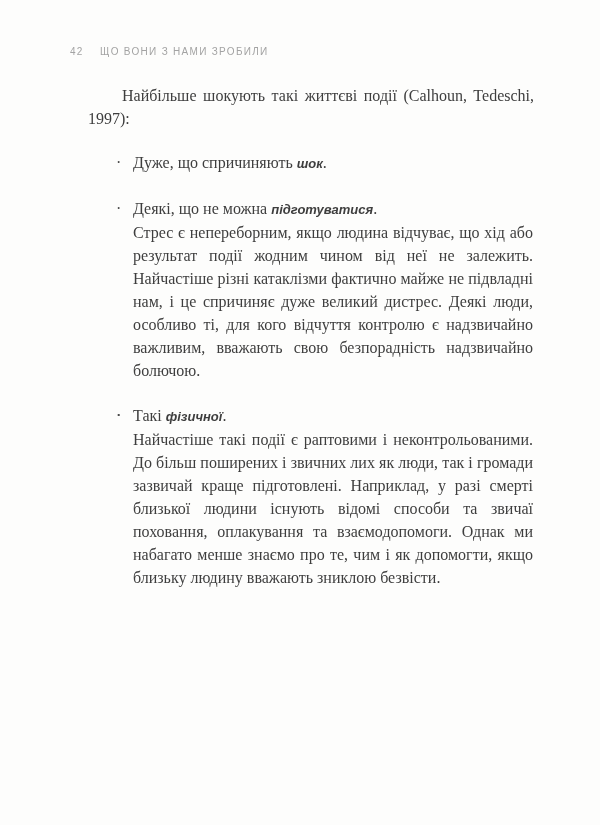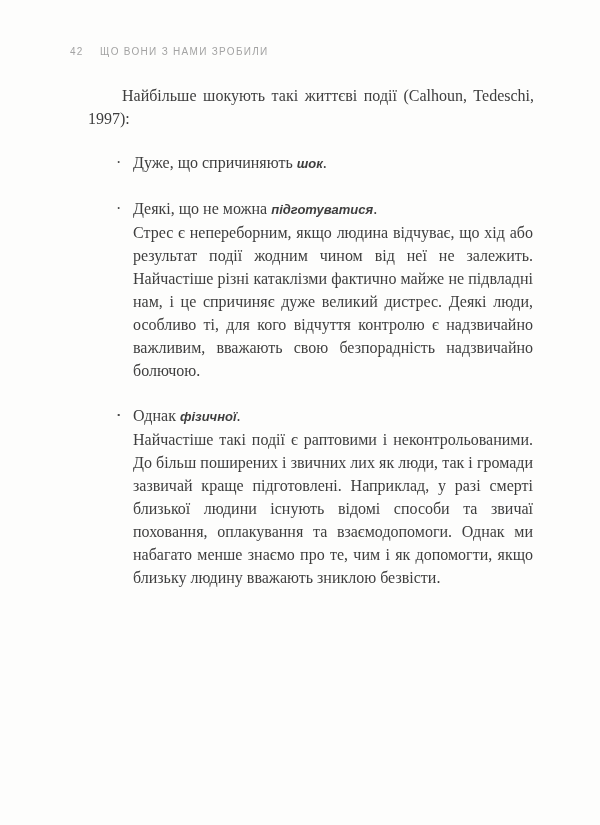--- a/index.html
+++ b/index.html
@@ -93,19 +93,19 @@
         <li>
           <span class="bullet-marker">·</span>
           <p class="lead"><span>Деякі, що не можна </span><span class="em-word">підготуватися</span><span>.</span></p>
           <p class="body-text">Стрес є непереборним, якщо людина відчуває, що хід або результат події жодним чином від неї не залежить. Найчастіше різні катаклізми фактично майже не підвладні нам, і це спричиняє дуже великий дистрес. Деякі люди, особливо ті, для кого відчуття контролю є надзвичайно важливим, вважають свою безпорадність надзвичайно болючою.</p>
         </li>
         <li>
           <span class="bullet-marker">·</span>
         </li>
         <li>
           <span class="bullet-marker">·</span>
-          <p class="lead"><span>Однак </span><span class="em-word">фізичної</span><span>.</span></p>
+          <p class="lead"><span>Такі </span><span class="em-word">фізичної</span><span>.</span></p>
           <p class="body-text">Найчастіше такі події є раптовими і неконтрольованими. До більш поширених і звичних лих як люди, так і громади зазвичай краще підготовлені. Наприклад, у разі смерті близької людини існують відомі способи та звичаї поховання, оплакування та взаємодопомоги. Однак ми набагато менше знаємо про те, чим і як допомогти, якщо близьку людину вважають зниклою безвісти.</p>
         </li>
       </ul>
   </div>
 
 </div>
 
 </body></html>

